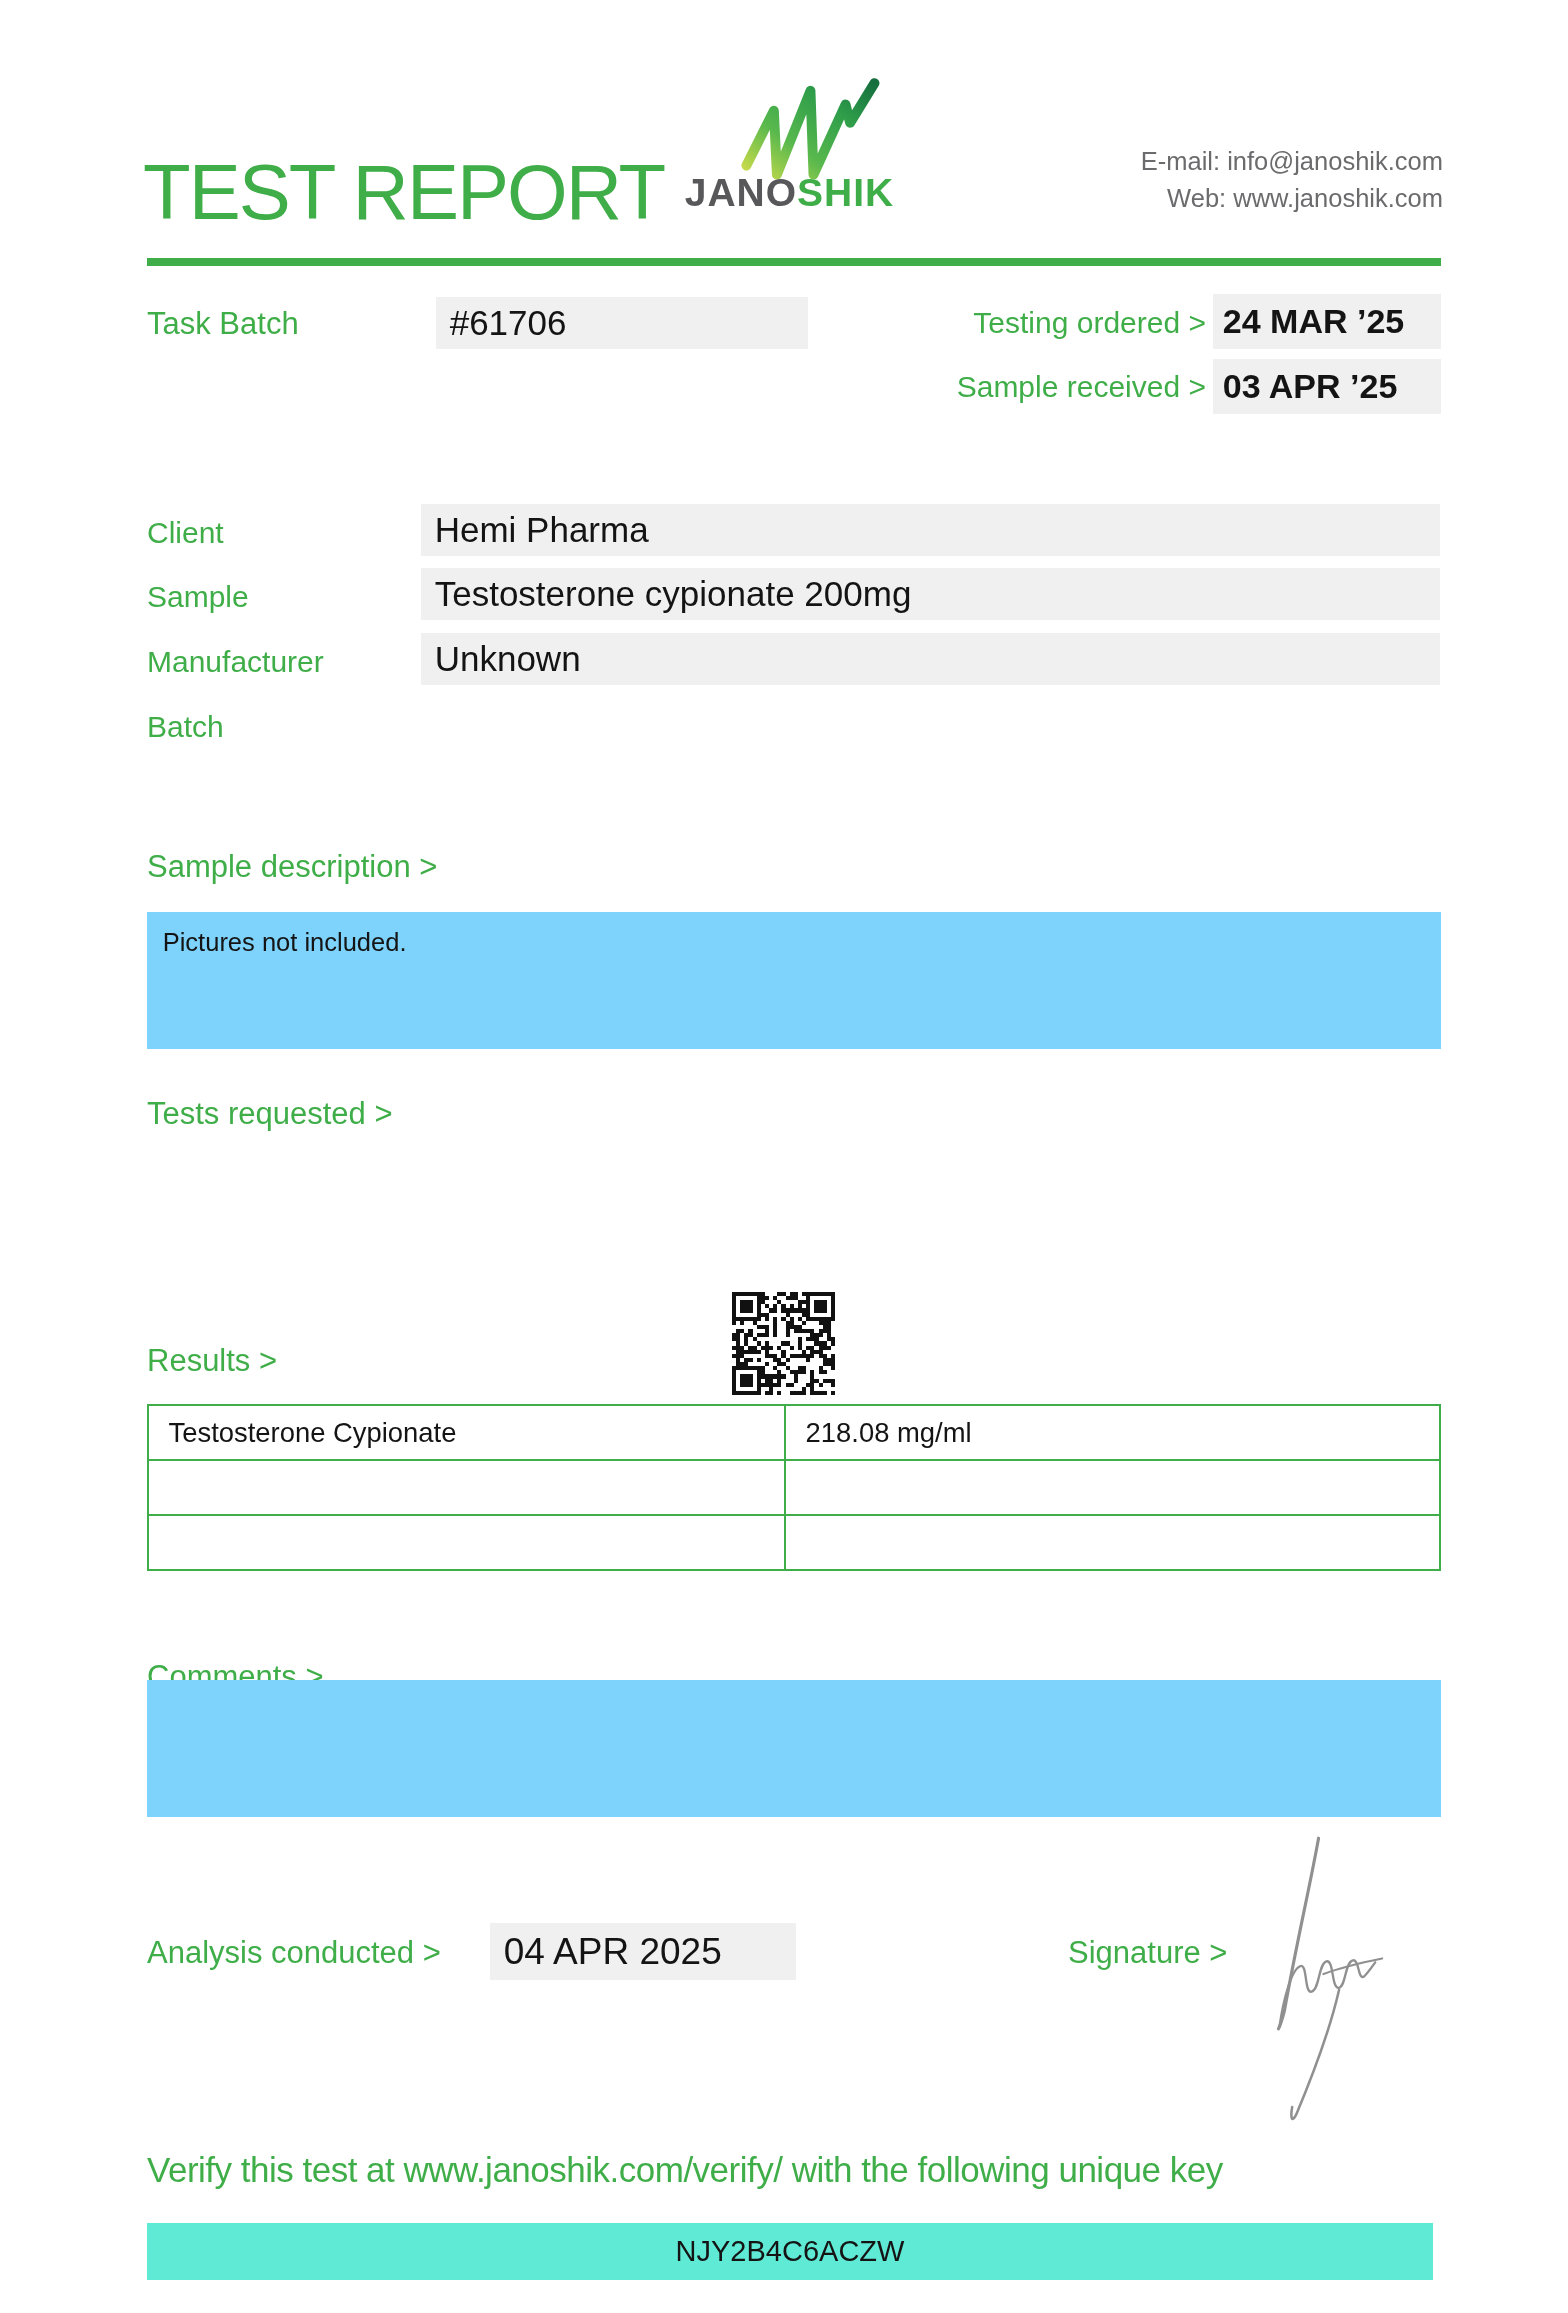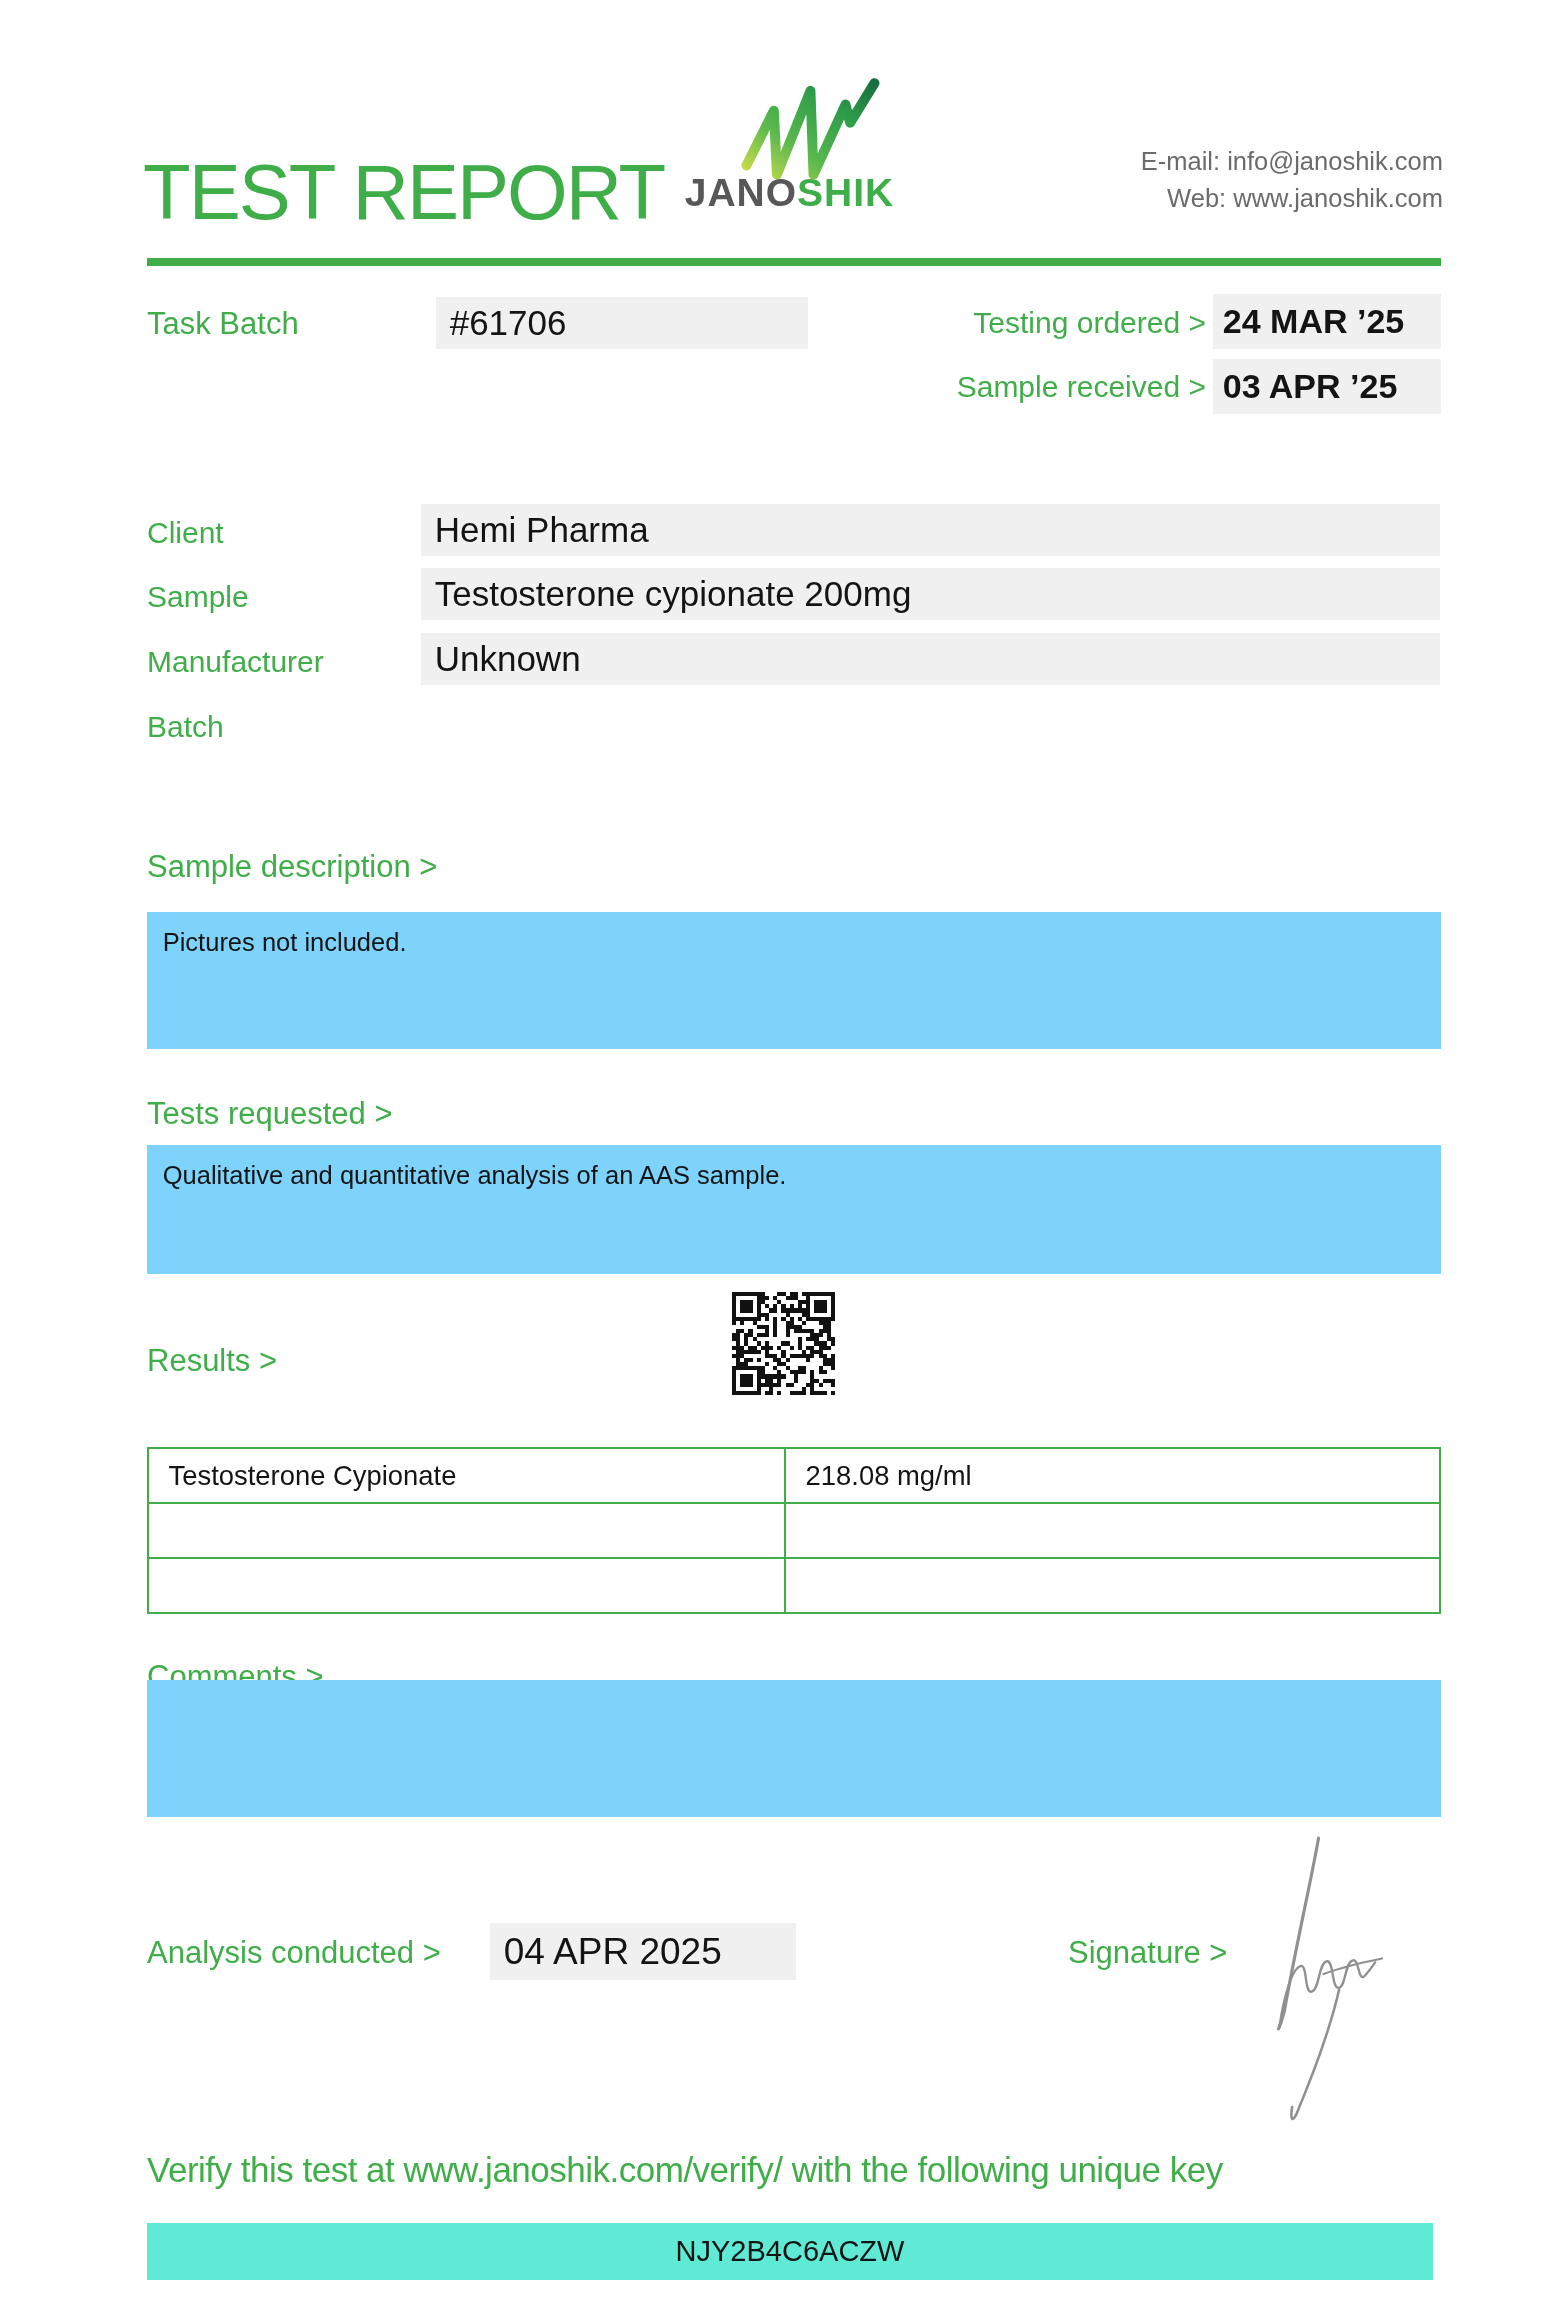--- a/index.html
+++ b/index.html
@@ -23,21 +23,21 @@
   .glabel-r { text-align:right; }
   .chip { position:absolute; background:#f0f0f1; color:#141414; font-size:35px; font-weight:500;
           padding-left:13.7px; white-space:nowrap; display:flex; align-items:center; }
   .chip.date { font-weight:600; font-size:34px; padding-left:9.8px; }
 
   
   .gbox { position:absolute; background:#7dd3fc; color:#141414; font-size:25.5px;
           padding:13.7px 15.7px; line-height:33px; }
 
   
-  .rtable { position:absolute; left:147px; top:1447px; width:1294px; border-collapse:collapse; }
+  .rtable { position:absolute; left:147px; top:1404px; width:1294px; border-collapse:collapse; }
   .rtable td { border:2.9px solid #3fae49; height:55px; font-size:27.4px; color:#141414;
                padding-left:19.6px; background:#fff; }
   .rtable td.c1 { width:637px; }
 
   .verify { position:absolute; left:147px; top:2150px; width:1294px; color:#3fae49;
             font-size:35px; letter-spacing:-0.5px; white-space:nowrap; }
   .keybox { position:absolute; left:147px; top:2223px; width:1286px; height:57px;
             background:#5eead4; text-align:center; line-height:57px; font-size:29px; color:#141414; }
 
   .qr { position:absolute; left:732px; top:1292px; width:103px; height:103px; }
@@ -87,21 +87,20 @@
 
   <div class="glabel" style="left:147px; top:645px;">Manufacturer</div>
   <div class="chip" style="left:421px; top:633px; width:1019px; height:52px;">Unknown</div>
 
   <div class="glabel" style="left:147px; top:710px;">Batch</div>
 
   <div class="glabel" style="left:147px; top:849px; font-size:31px;">Sample description &gt;</div>
   <div class="gbox" style="left:147px; top:912px; width:1294px; height:137px;"><span>Pictures not included.</span></div>
 
   <div class="glabel" style="left:147px; top:1096px; font-size:31px;">Tests requested &gt;</div>
-  <div class="gbox" style="left:147px; top:1145px; width:1294px; height:129px;"><span>Qualitative and quantitative analysis of an AAS sample.</span></div>
 
   <svg class="qr" viewBox="0 0 25 25" shape-rendering="crispEdges">
       <g fill="#111">
         <rect x="0" y="0" width="1" height="1"></rect>
         <rect x="1" y="0" width="1" height="1"></rect>
         <rect x="2" y="0" width="1" height="1"></rect>
         <rect x="3" y="0" width="1" height="1"></rect>
         <rect x="4" y="0" width="1" height="1"></rect>
         <rect x="5" y="0" width="1" height="1"></rect>
         <rect x="6" y="0" width="1" height="1"></rect>

